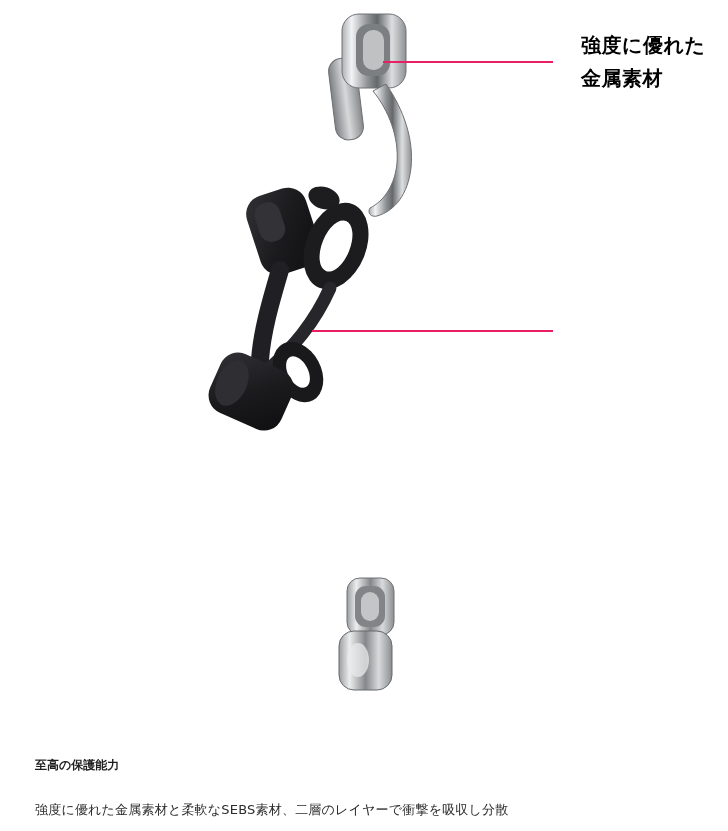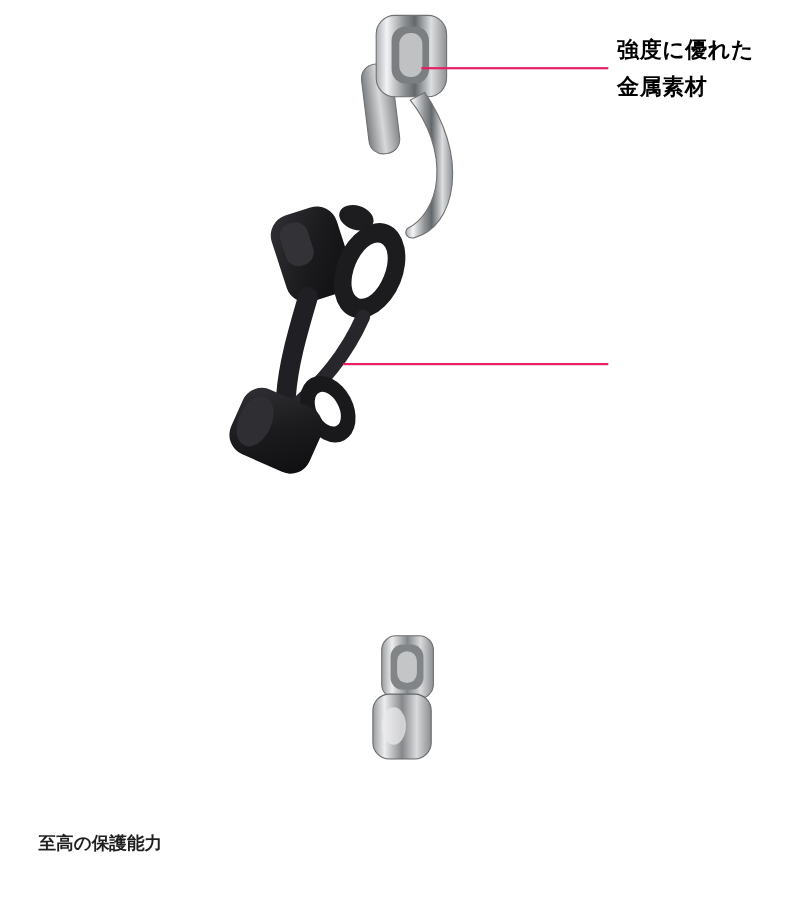--- a/index.html
+++ b/index.html
@@ -29,29 +29,30 @@
   .line-sebs  { left: 312px; top: 330px; width: 241px; }
 
   .callout-label {
     position: absolute;
     font-weight: 700;
     font-size: 20px;
     line-height: 33px;
     color: #000000;
     letter-spacing: 0.5px;
     white-space: nowrap;
+    margin-left: 20px;
   }
   .label-metal { left: 561px; top: 29px; }
   .label-sebs  { left: 561px; top: 303px; }
 
   .footer-heading {
     position: absolute;
     left: 35px;
     top: 757px;
-    font-size: 16px;
+    font-size: 12px;
     font-weight: 700;
     color: #1f1f1f;
   }
   .footer-body {
     position: absolute;
     left: 35px;
     top: 801px;
     font-size: 13px;
     font-weight: 400;
     color: #2b2b2b;
@@ -134,14 +135,15 @@
 
   <div class="callout-line line-metal"></div>
   <div class="callout-label label-metal">
     <span>強度に優れた</span><br>
     <span>金属素材</span>
   </div>
 
   <div class="callout-line line-sebs"></div>
 
   <div class="footer-heading">至高の保護能力</div>
+  <div class="footer-body">強度に優れた金属素材と柔軟なSEBS素材、二層のレイヤーで衝撃を吸収し分散</div>
 
 </div>
 
 </body></html>

